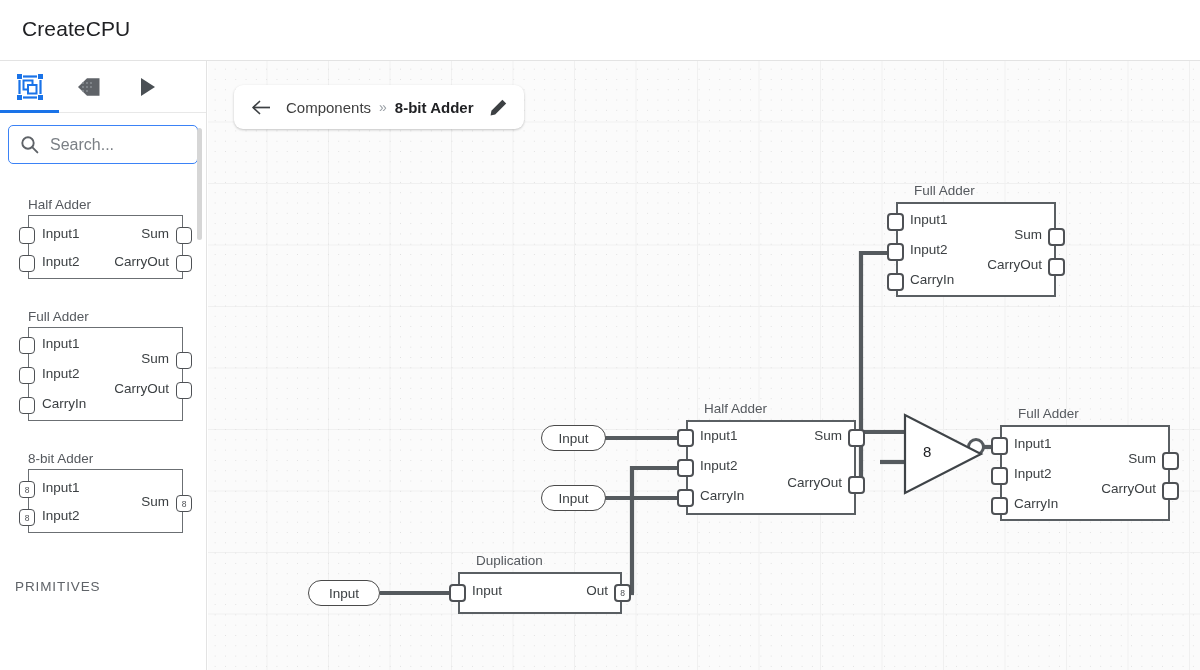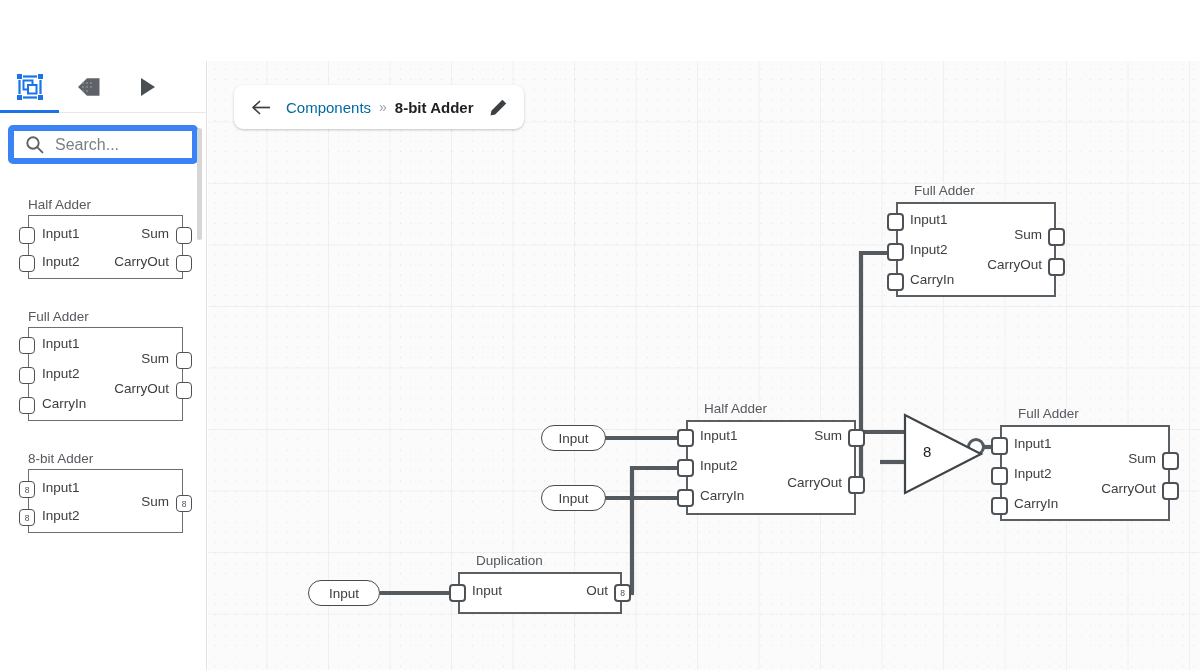--- a/index.html
+++ b/index.html
@@ -41,21 +41,21 @@
   .tab.t1 { left: 59px; }
   .tab.t2 { left: 118px; }
   .tab-underline {
     position: absolute; left: 0; bottom: 0; width: 59px; height: 3px;
     background: #1a73e8;
   }
 
   
   .searchwrap { position: absolute; left: 8px; top: 64px; width: 190px; height: 39px; }
   .searchbox {
-    width: 190px; height: 39px; border: 6px solid #3b82f6; border-radius: 5px;
+    width: 190px; height: 39px; border: 1px solid #3b82f6; border-radius: 5px;
     background: #fff; display: flex; align-items: center; padding-left: 11px;
   }
   .search-input {
     border: none; outline: none; background: transparent;
     font-family: "Liberation Sans", sans-serif; font-size: 16px;
     color: #5f6368; margin-left: 11px; width: 130px;
   }
   .search-input::placeholder { color: #7a7f85; }
 
   
@@ -90,21 +90,21 @@
   }
 
   
   .breadcrumb {
     position: absolute; left: 26px; top: 24px; height: 44px;
     background: #ffffff; border-radius: 9px;
     box-shadow: 0 1px 3px rgba(0,0,0,.14), 0 1px 2px rgba(0,0,0,.09);
     display: flex; align-items: center; padding: 0 16px 0 14px; gap: 0;
   }
   .bc-back { width: 26px; display: flex; align-items: center; justify-content: center; cursor: pointer; }
-  .bc-parent { font-size: 15px; color: #0369a1; margin-left: 12px; cursor: pointer; }
+  .bc-parent { font-size: 15px; color: #404040; margin-left: 12px; cursor: pointer; }
   .bc-sep { font-size: 14px; color: #9aa0a6; margin: 0 8px; }
   .bc-current { font-size: 15px; color: #202124; font-weight: 600; }
   .bc-edit { margin-left: 16px; display: flex; align-items: center; cursor: pointer; }
 
   
   .pill {
     position: absolute; height: 26px; border: 1.7px solid #4a4a4a;
     border-radius: 13px; background: #fff;
     display: flex; align-items: center; justify-content: center;
     font-size: 13.5px; color: #3c4043; cursor: pointer;
@@ -141,20 +141,23 @@
   .mchip .chip-body { border-width: 1.6px; border-color: #6b6f73; }
   .mchip .port { width: 16px; height: 17px; border-width: 1.6px; }
 
   .tri { position: absolute; cursor: pointer; }
 </style>
 </head>
 <body>
 
 <div id="app">
 
+  <div class="titlebar">
+    <div class="app-title">CreateCPU</div>
+  </div>
 
   <div class="sidebar">
 
     <div class="tabbar">
       <div class="tab t0">
         <svg width="26" height="26" viewBox="0 0 26 26">
           <g fill="#1a73e8">
             <rect x="0" y="0" width="5" height="5"></rect>
               <rect x="21" y="0" width="5" height="5"></rect>
             <rect x="0" y="21" width="5" height="5"></rect>
@@ -242,20 +245,21 @@
           <div class="chip-body"></div>
           <div class="port in" style="top:12px;">8</div>
           <div class="plabel l" style="top:11px;">Input1</div>
           <div class="port in" style="top:40px;">8</div>
           <div class="plabel l" style="top:39px;">Input2</div>
           <div class="port out" style="top:26px;">8</div>
           <div class="plabel r" style="top:25px;">Sum</div>
         </div>
       </div>
 
+      <div class="section-head" style="padding-top:46px;">PRIMITIVES</div>
     </div>
 
     <div class="scrollbar"></div>
   </div>
 
   <div class="canvas">
 
     <svg class="wirelayer">
 
       <path class="wire" d="M 396,377 L 479,377"></path>

